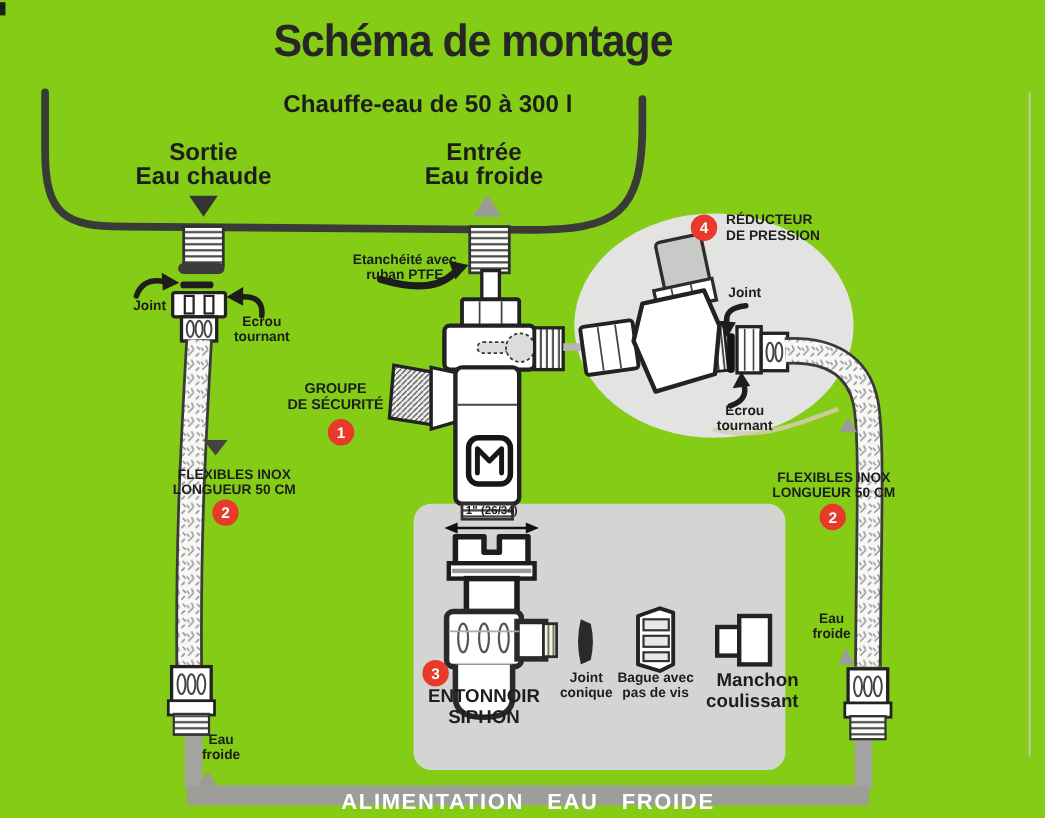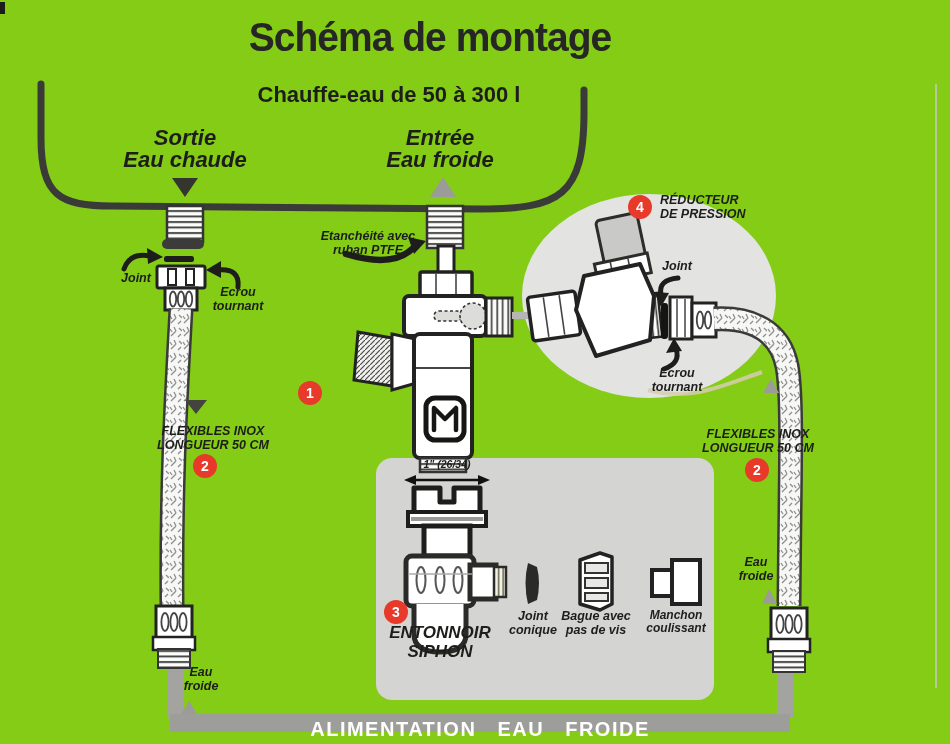--- a/index.html
+++ b/index.html
@@ -1,20 +1,20 @@
 <!DOCTYPE html>
 <html><head>
 <meta charset="utf-8">
 <style>
   html,body{margin:0;padding:0;background:#ffffff;}
   .stage{position:relative;width:950px;height:744px;background:#84cc16;overflow:hidden;
          font-family:"Liberation Sans",sans-serif;color:#1d1d1b;}
   .stage svg{position:absolute;left:0;top:0;}
   .lbl{position:absolute;white-space:pre-line;text-align:center;font-weight:bold;
-       color:#1d1d1b;line-height:1.12;font-style:italic;}
+       color:#1d1d1b;line-height:1.12;}
   .italic{}
   .title{position:absolute;left:130px;top:14px;width:600px;text-align:center;
          font-size:41px;font-weight:bold;color:#262624;letter-spacing:-1px;
          transform:scaleX(.95);}
   .tanklbl{position:absolute;text-align:center;font-weight:bold;}
   .badge{position:absolute;width:24px;height:24px;border-radius:50%;background:#e73a2b;
          color:#fff;font-weight:bold;font-size:14px;line-height:24px;text-align:center;}
   .bar{position:absolute;left:170px;top:714px;width:620px;height:18px;background:#9d9d99;
        color:#fff;text-align:center;font-weight:bold;font-size:20px;line-height:31px;
        letter-spacing:1.5px;word-spacing:14px;}
@@ -240,20 +240,22 @@
 <div class="lbl" style="left:340px;top:127px;width:200px;font-size:22px;line-height:1.02;">Entrée
 Eau froide</div>
 
 <div class="lbl" style="left:112px;top:271px;width:48px;font-size:12.5px;">Joint</div>
 <div class="lbl" style="left:194px;top:285px;width:88px;font-size:12.5px;">Ecrou
 tournant</div>
 
 <div class="lbl italic" style="left:298px;top:229px;width:140px;font-size:12.5px;">Etanchéité avec
 ruban PTFE</div>
 
+<div class="lbl" style="left:235px;top:346px;width:140px;font-size:13px;">GROUPE
+DE SÉCURITÉ</div>
 <div class="badge" style="left:298px;top:381px;">1</div>
 
 <div class="badge" style="left:628px;top:195px;">4</div>
 <div class="lbl" style="left:660px;top:193px;width:130px;font-size:12.5px;text-align:left;">RÉDUCTEUR
 DE PRESSION</div>
 
 <div class="lbl" style="left:652px;top:259px;width:50px;font-size:12.5px;">Joint</div>
 <div class="lbl" style="left:632px;top:366px;width:90px;font-size:12.5px;">Ecrou
 tournant</div>
 
@@ -268,21 +270,21 @@
 <div class="lbl" style="left:397px;top:459px;width:100px;font-size:10.5px;">1" (26/34)</div>
 
 <div class="badge" style="left:384px;top:600px;">3</div>
 <div class="lbl" style="left:375px;top:623px;width:130px;font-size:17px;">ENTONNOIR
 SIPHON</div>
 
 <div class="lbl" style="left:493px;top:609px;width:80px;font-size:12.5px;">Joint
 conique</div>
 <div class="lbl" style="left:546px;top:609px;width:100px;font-size:12.5px;">Bague avec
 pas de vis</div>
-<div class="lbl" style="left:626px;top:609px;width:100px;font-size:12px;">Manchon
+<div class="lbl" style="left:626px;top:609px;width:100px;font-size:17px;text-align:right;">Manchon
 coulissant</div>
 
 <div class="lbl" style="left:716px;top:555px;width:80px;font-size:12.5px;">Eau
 froide</div>
 <div class="lbl" style="left:161px;top:665px;width:80px;font-size:12.5px;">Eau
 froide</div>
 
 <div class="bar"><span>ALIMENTATION EAU FROIDE</span></div>
 
 </div>

